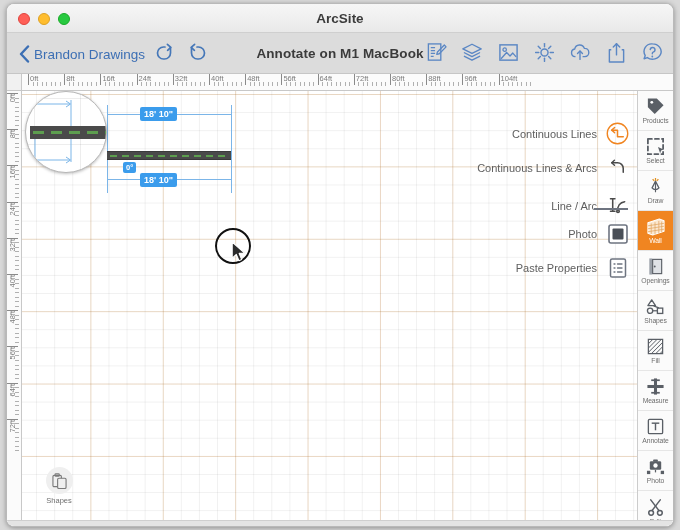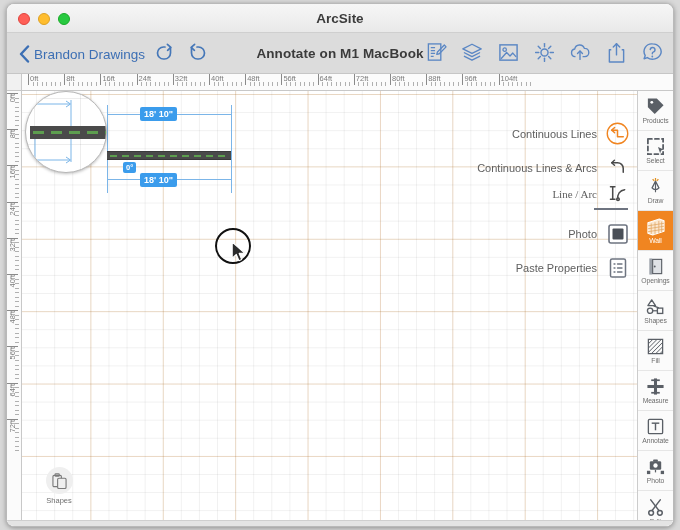--- a/index.html
+++ b/index.html
@@ -570,21 +570,21 @@
     <div class="ctxrow" style="top:34px;">
       <span class="ctxlabel">Continuous Lines &amp; Arcs</span>
       <span class="ctxicon">
         <svg width="23" height="23" viewBox="0 0 24 24">
           <path d="M6 7 H12 a6 6 0 0 1 6 6 v4" fill="none" stroke="#4a4a4a" stroke-width="1.6" stroke-linecap="round"></path>
           <path d="M8.8 4.4 L6 7 L8.8 9.6" fill="none" stroke="#4a4a4a" stroke-width="1.5" stroke-linecap="round" stroke-linejoin="round"></path>
         </svg>
       </span>
     </div>
 
-    <div class="ctxrow" style="top:60px;font-family:Liberation Serif, serif;">
+    <div class="ctxrow" style="top:72px;">
       <span class="ctxlabel">Line / Arc</span>
       <span class="ctxicon">
         <svg width="23" height="23" viewBox="0 0 24 24">
           <line x1="7" y1="5" x2="7" y2="18" stroke="#4a4a4a" stroke-width="1.6" stroke-linecap="round"></line>
           <line x1="4.6" y1="5" x2="9.4" y2="5" stroke="#4a4a4a" stroke-width="1.4" stroke-linecap="round"></line>
           <line x1="4.6" y1="18" x2="9.4" y2="18" stroke="#4a4a4a" stroke-width="1.4" stroke-linecap="round"></line>
           <path d="M12.5 18 a8 8 0 0 1 7 -10" fill="none" stroke="#4a4a4a" stroke-width="1.6" stroke-linecap="round"></path>
           <circle cx="12.5" cy="18" r="1.5" fill="none" stroke="#4a4a4a" stroke-width="1.3"></circle>
         </svg>
       </span>

